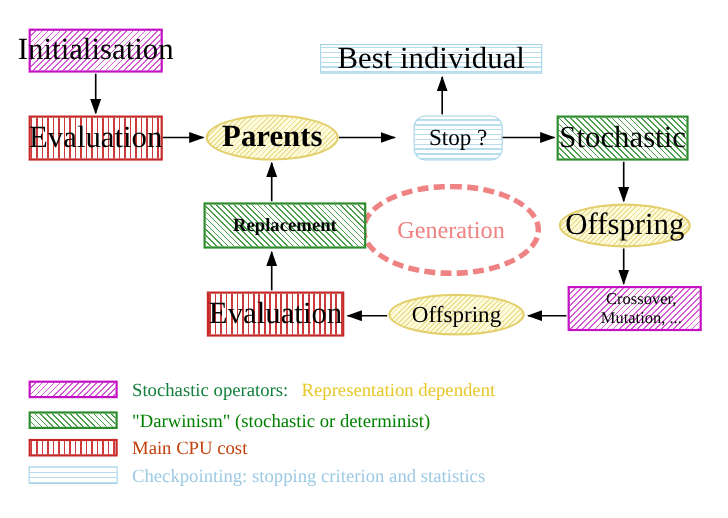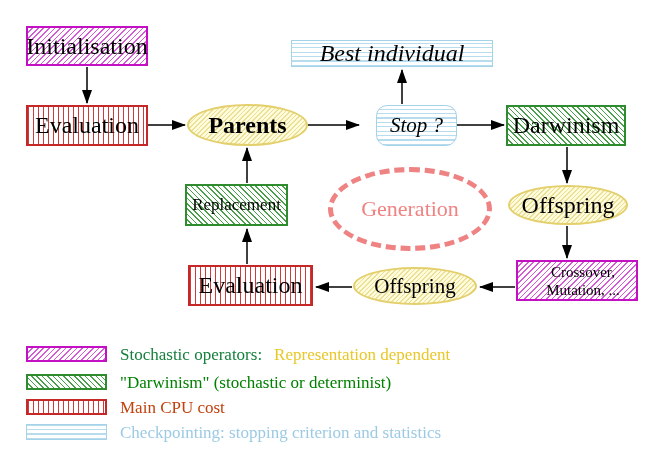--- a/index.html
+++ b/index.html
@@ -9,27 +9,27 @@
   .node{position:absolute;display:flex;align-items:center;justify-content:center;
         color:#000;white-space:nowrap;z-index:2;box-sizing:border-box;}
   
   .m-hatch{border:2px solid #c310c3;
            background:repeating-linear-gradient(135deg,#fff 0 2.8px,#d55ad5 2.8px 3.9px);}
   .g-hatch{border:2px solid #2e8b2e;
            background:repeating-linear-gradient(45deg,#fff 0 2.7px,#4aa04a 2.7px 3.8px);}
   .r-hatch{border:2px solid #c62828;
            background:repeating-linear-gradient(90deg,#cd3a3a 0 1.4px,#fff 1.4px 5px);}
   .c-hatch{border:1.5px solid #a4d2e8;
-           background:repeating-linear-gradient(0deg,#b6dcee 0 1.2px,#fff 1.2px 4.4px);font-style:italic;}
+           background:repeating-linear-gradient(0deg,#b6dcee 0 1.2px,#fff 1.2px 4.4px);}
   .y-hatch{border:2px solid #e3cf6b;border-radius:50%;
            background:repeating-linear-gradient(135deg,#fffbdd 0 2.2px,#ecdf96 2.2px 3.3px);}
   .gen-ellipse{border:5px dashed #ef8282;border-radius:50%;color:#ef8282;
                background:transparent;font-size:22px;z-index:0;}
   .stop-round{border-radius:11px;}
-  .fs20{font-size:24px;} .fs21{font-size:21px;} .fs17{font-size:17px;}
+  .fs20{font-size:28px;} .fs21{font-size:21px;} .fs17{font-size:17px;}
   .crossover-text{display:flex;flex-direction:column;align-items:center;
                   font-size:15px;line-height:1.2;padding-left:12px;}
   
   .legend-swatch{position:absolute;width:81px;height:16px;z-index:2;box-sizing:border-box;}
   .legend-label{position:absolute;left:120px;font-size:17px;white-space:nowrap;z-index:2;}
   .t-magenta{color:#15803d;} .t-gold{color:#e8c728;} .t-green{color:#008000;}
   .t-red{color:#c2410c;} .t-cyan{color:#9ccae4;}
   .gap-right{margin-right:12px;}
 </style>
 </head>
@@ -74,24 +74,24 @@
 
   <div class="node c-hatch fs20" style="left:291px;top:40px;width:202px;height:27px;">
     <span>Best individual</span>
   </div>
 
   <div class="node c-hatch stop-round fs21" style="left:362px;top:105px;width:81px;height:41px;margin-left:14px;">
     <span>Stop ?</span>
   </div>
 
   <div class="node g-hatch fs20" style="left:506px;top:105px;width:120px;height:41px;">
-    <span>Darwinism</span>
+    <span>Stochastic</span>
   </div>
 
-  <div class="node g-hatch fs17" style="left:185px;top:184px;width:103px;height:42px;">
+  <div class="node g-hatch fs17" style="left:185px;top:184px;width:148px;height:42px;font-weight:bold;">
     <span>Replacement</span>
   </div>
 
   <div class="node y-hatch fs20" style="left:508px;top:185px;width:120px;height:40px;">
     <span>Offspring</span>
   </div>
 
   <div class="node r-hatch fs20" style="left:188px;top:265px;width:125px;height:41px;">
     <span>Evaluation</span>
   </div>

